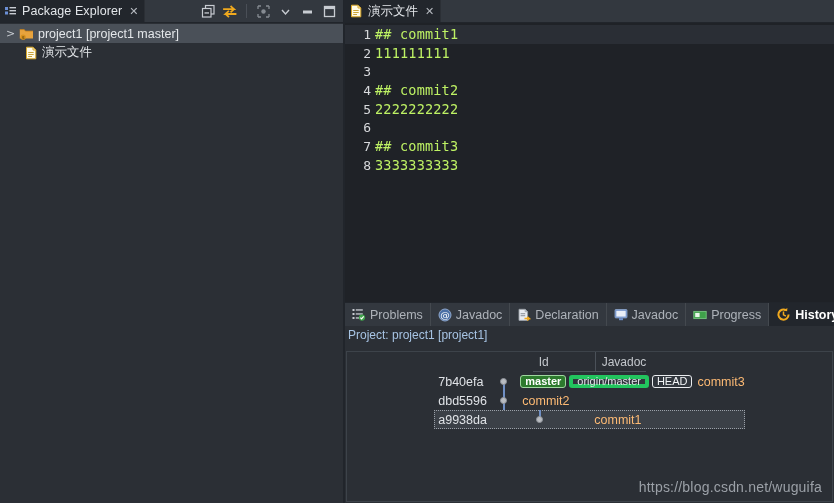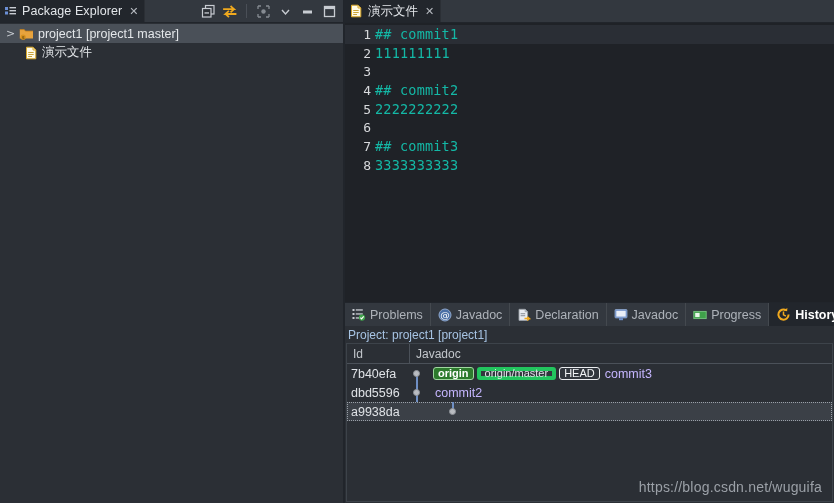--- a/index.html
+++ b/index.html
@@ -172,21 +172,21 @@
   .ln {
     width: 26px;
     text-align: right;
     padding-right: 4px;
     color: #d7d9dc;
     font-size: 13px;
     flex: 0 0 26px;
     font-family: "DejaVu Sans Mono", monospace;
   }
   .ctext {
-    color: #14b8a6;
+    color: #bef264;
     letter-spacing: .2px;
   }
 
   
   .bottom-pane {
     height: 200px;
     display: flex;
     flex-direction: column;
     background: #2b2f35;
     border-left: 1px solid #21252b;
@@ -224,26 +224,27 @@
     height: 17px;
     display: flex;
     align-items: center;
     padding-left: 3px;
     background: #2b2f35;
     color: #a7c4e4;
     font-size: 12px;
   }
   .hist-table {
     flex: 1;
-    margin: 0 1px 1px 1px;
+    margin: 8px 1px 1px 1px;
     background: #2b2f35;
     border: 1px solid #3d434a;
     display: flex;
     flex-direction: column;
     overflow: hidden;
+    align-items: center;
   }
   .hist-head {
     height: 19px;
     display: flex;
     align-items: stretch;
     background: #2b2f35;
     border-bottom: 1px solid #4b5159;
   }
   .hcol {
     display: flex;
@@ -340,21 +341,21 @@
     background: #31363d;
     border: 4px solid #22c55e;
     color: #dfe2e6;
   }
   .badge-head {
     background: #31363d;
     border: 1px solid #eaecef;
     color: #f2f4f6;
   }
   .msg-text {
-    color: #c4b5fd;
+    color: #fdba74;
     margin-left: 2px;
   }
 
   .watermark {
     position: absolute;
     right: 12px;
     bottom: 8px;
     color: #9ba0a7;
     font-size: 14px;
     font-family: "Liberation Sans", sans-serif;
@@ -603,21 +604,21 @@
 
         <div class="hist-body">
 
           <div class="hist-row">
             <div class="cell-id">7b40efa</div>
             <div class="graph-cell">
               <div class="graph-line" style="top:9px;height:11px;"></div>
               <div class="graph-dot"></div>
             </div>
             <div class="cell-msg">
-              <span class="badge badge-local">origin</span>
+              <span class="badge badge-local">master</span>
               <span class="badge badge-remote">origin/master</span>
               <span class="badge badge-head">HEAD</span>
               <span class="msg-text">commit3</span>
             </div>
           </div>
 
           <div class="hist-row">
             <div class="cell-id">dbd5596</div>
             <div class="graph-cell">
               <div class="graph-line" style="top:0px;height:19px;"></div>
@@ -627,20 +628,23 @@
               <span class="msg-text">commit2</span>
             </div>
           </div>
 
           <div class="hist-row selected">
             <div class="cell-id">a9938da</div>
             <div class="graph-cell">
               <div class="graph-line" style="top:0px;height:10px;"></div>
               <div class="graph-dot"></div>
             </div>
+            <div class="cell-msg">
+              <span class="msg-text">commit1</span>
+            </div>
           </div>
 
         </div>
       </div>
     </div>
   </div>
 </div>
 
 <div class="watermark">https://blog.csdn.net/wuguifa</div>
 

